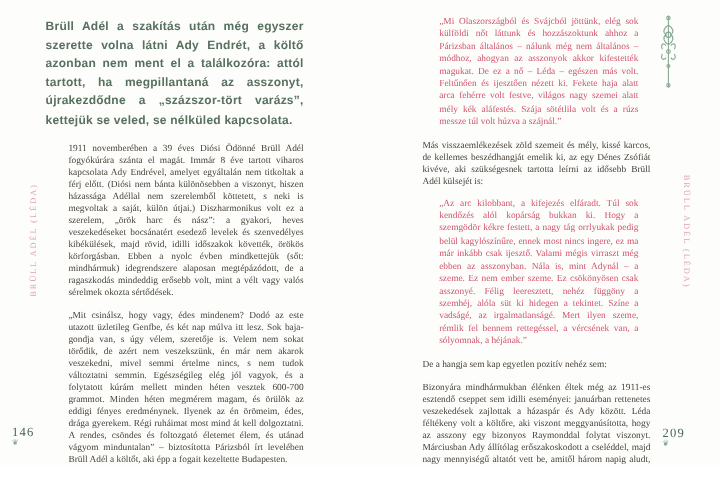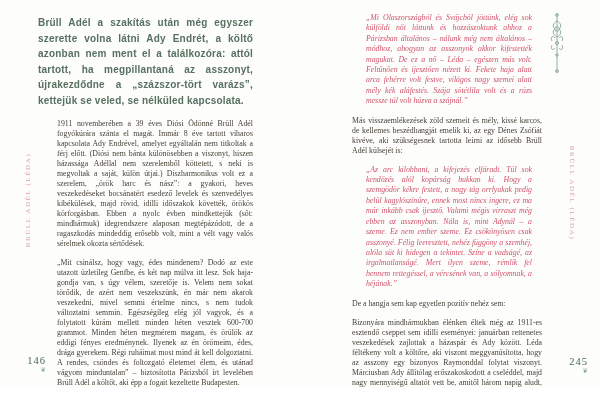--- a/index.html
+++ b/index.html
@@ -36,21 +36,21 @@
   }
   .sidebar-left{
     left:28px;top:200px;
     transform:translate(-50%,-50%) rotate(-90deg);
   }
   .sidebar-right{
     left:572px;top:193px;
     transform:translate(-50%,-50%) rotate(90deg);
   }
   .pagenum-box{
-    position:absolute;width:36px;text-align:right;
+    position:absolute;width:36px;text-align:left;
     color:#47665c;
     font-family:Liberation Serif, serif;
   }
   .pagenum-left{left:10px;top:355px;}
   .pagenum-right{left:552px;top:356px;}
   .pagenum{
     font-size:10.5px;letter-spacing:1px;line-height:11px;
   }
   .page-ornament{
     font-size:6.5px;line-height:8px;color:#8aa795;
@@ -58,21 +58,20 @@
   
   .right-body{
     position:absolute;left:352px;top:13px;width:206px;
     font-size:7.8px;line-height:10px;
     color:#474138;
     text-align:justify;
   }
   .right-body p{margin:0 16px 9px 0;}
   .quote{
     margin:0 26px 9px 14px !important;
-    font-style:italic;
     color:#d0536b;
     line-height:10.4px;
   }
   .fleuron{
     position:absolute;left:549px;top:11px;width:16px;height:64px;
   }
 </style>
 </head>
 <body>
 
@@ -110,17 +109,17 @@
     <path d="M3 34 C 1 38, 4 40, 6 37"></path>
     <path d="M13 34 C 15 38, 12 40, 10 37"></path>
     <circle cx="8" cy="32" r="1.6"></circle>
     <circle cx="8" cy="44" r="1.2"></circle>
     <circle cx="8" cy="60" r="1.4"></circle>
   </svg>
 
   <div class="sidebar-label sidebar-right">BRÜLL ADÉL (LÉDA)</div>
 
   <div class="pagenum-box pagenum-right">
-    <div class="pagenum">245</div>
+    <div class="pagenum">209</div>
     <div class="page-ornament">❦</div>
   </div>
 
 </div>
 
 </body></html>

